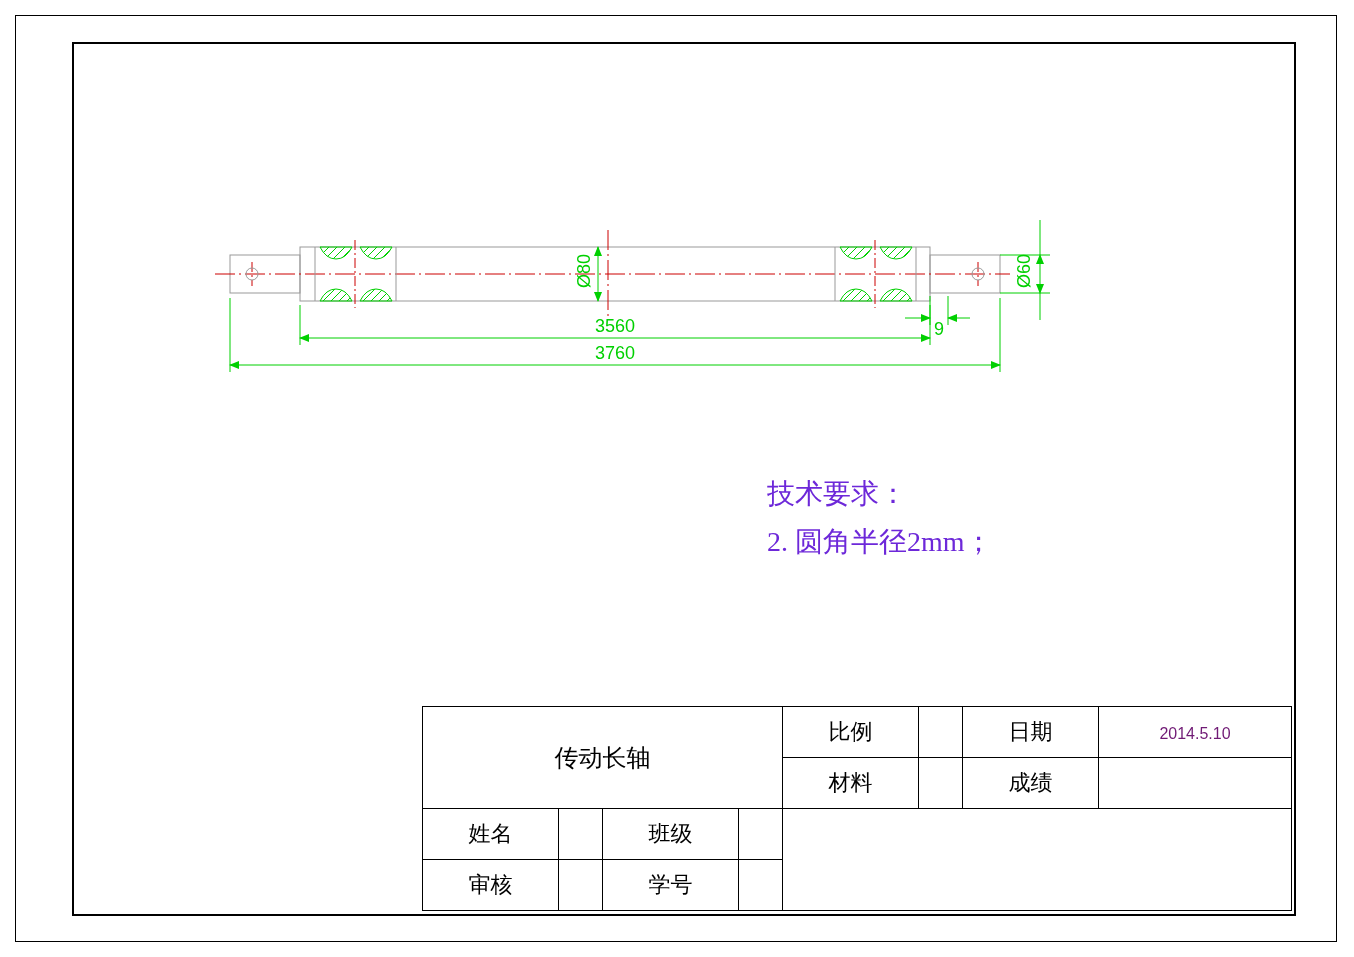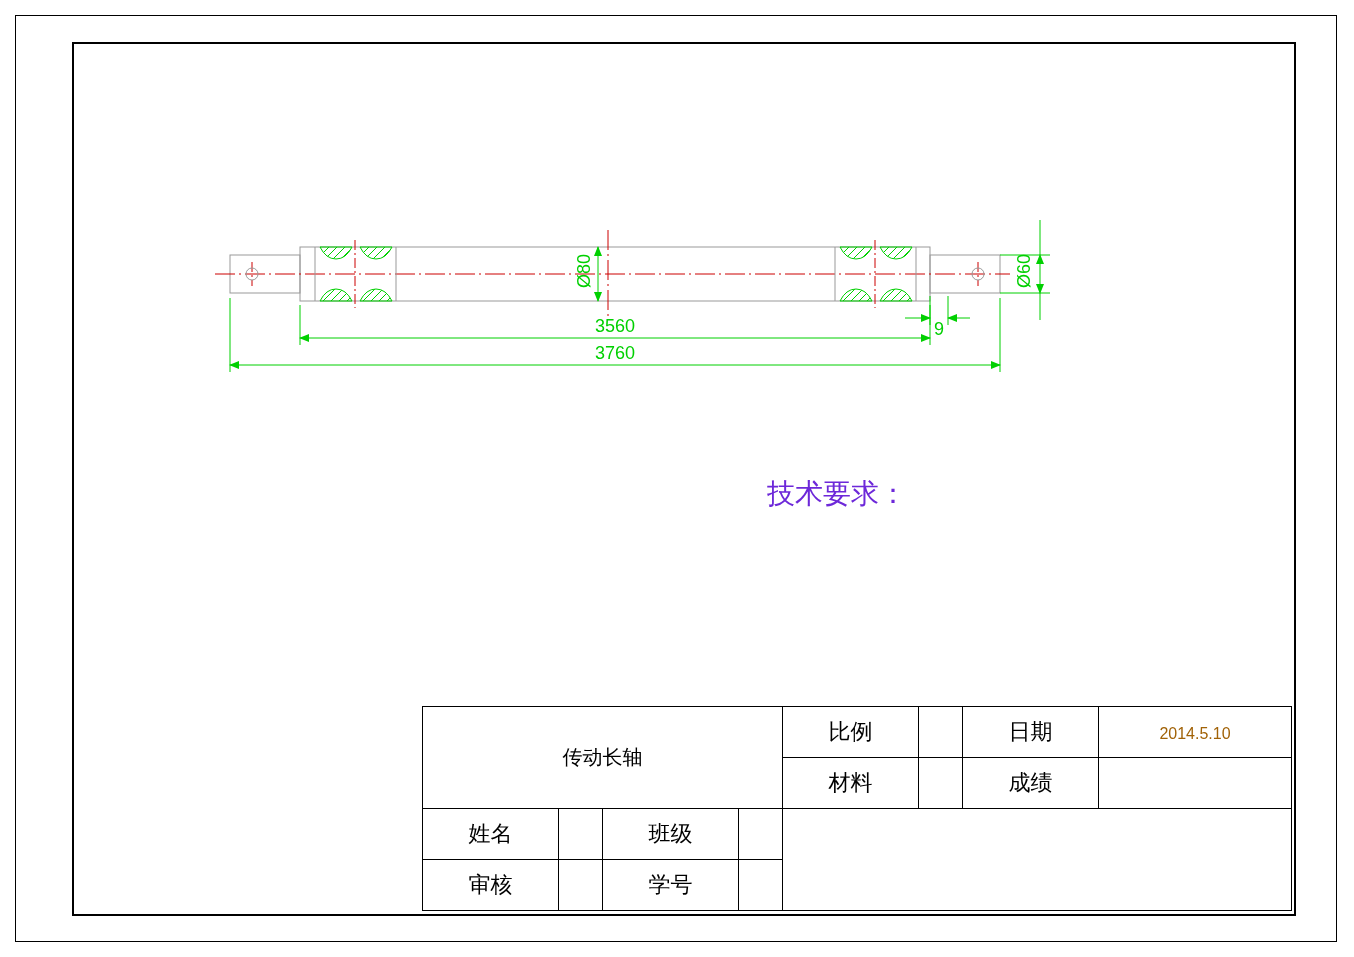--- a/index.html
+++ b/index.html
@@ -50,24 +50,24 @@
     font-size: 22px;
     background: #fff;
   }
   .title-block td {
     border: 1px solid #000;
     padding: 8px 10px;
     text-align: center;
     height: 34px;
   }
   .title-block .title-cell {
-    font-size: 20px;
+    font-size: 24px;
   }
   .green-date {
-    color: #a16207;
+    color: #701a75;
     font-size: 16px;
     font-family: Arial, sans-serif;
   }
   .dim-text {
     fill: #00d000;
     font-family: Arial, sans-serif;
     font-size: 18px;
   }
 </style>
 </head>
@@ -162,20 +162,21 @@
   <g>
     <line x1="230" y1="298" x2="230" y2="372" stroke="#00d000"></line>
     <line x1="1000" y1="298" x2="1000" y2="372" stroke="#00d000"></line>
     <line x1="230" y1="365" x2="1000" y2="365" stroke="#00d000" marker-start="url(#arrowGreenStart)" marker-end="url(#arrowGreen)"></line>
     <text x="595" y="359" class="dim-text">3760</text>
   </g>
 </svg>
 
 <div class="notes">
   <div>技术要求：</div>
+  <div>2. 圆角半径2mm；</div>
 </div>
 
 <table class="title-block">
   <tbody>
       <tr>
     <td rowspan="2" colspan="4" class="title-cell">传动长轴</td>
     <td>比例</td>
     <td></td>
     <td>日期</td>
     <td><span class="green-date">2014.5.10</span></td>

